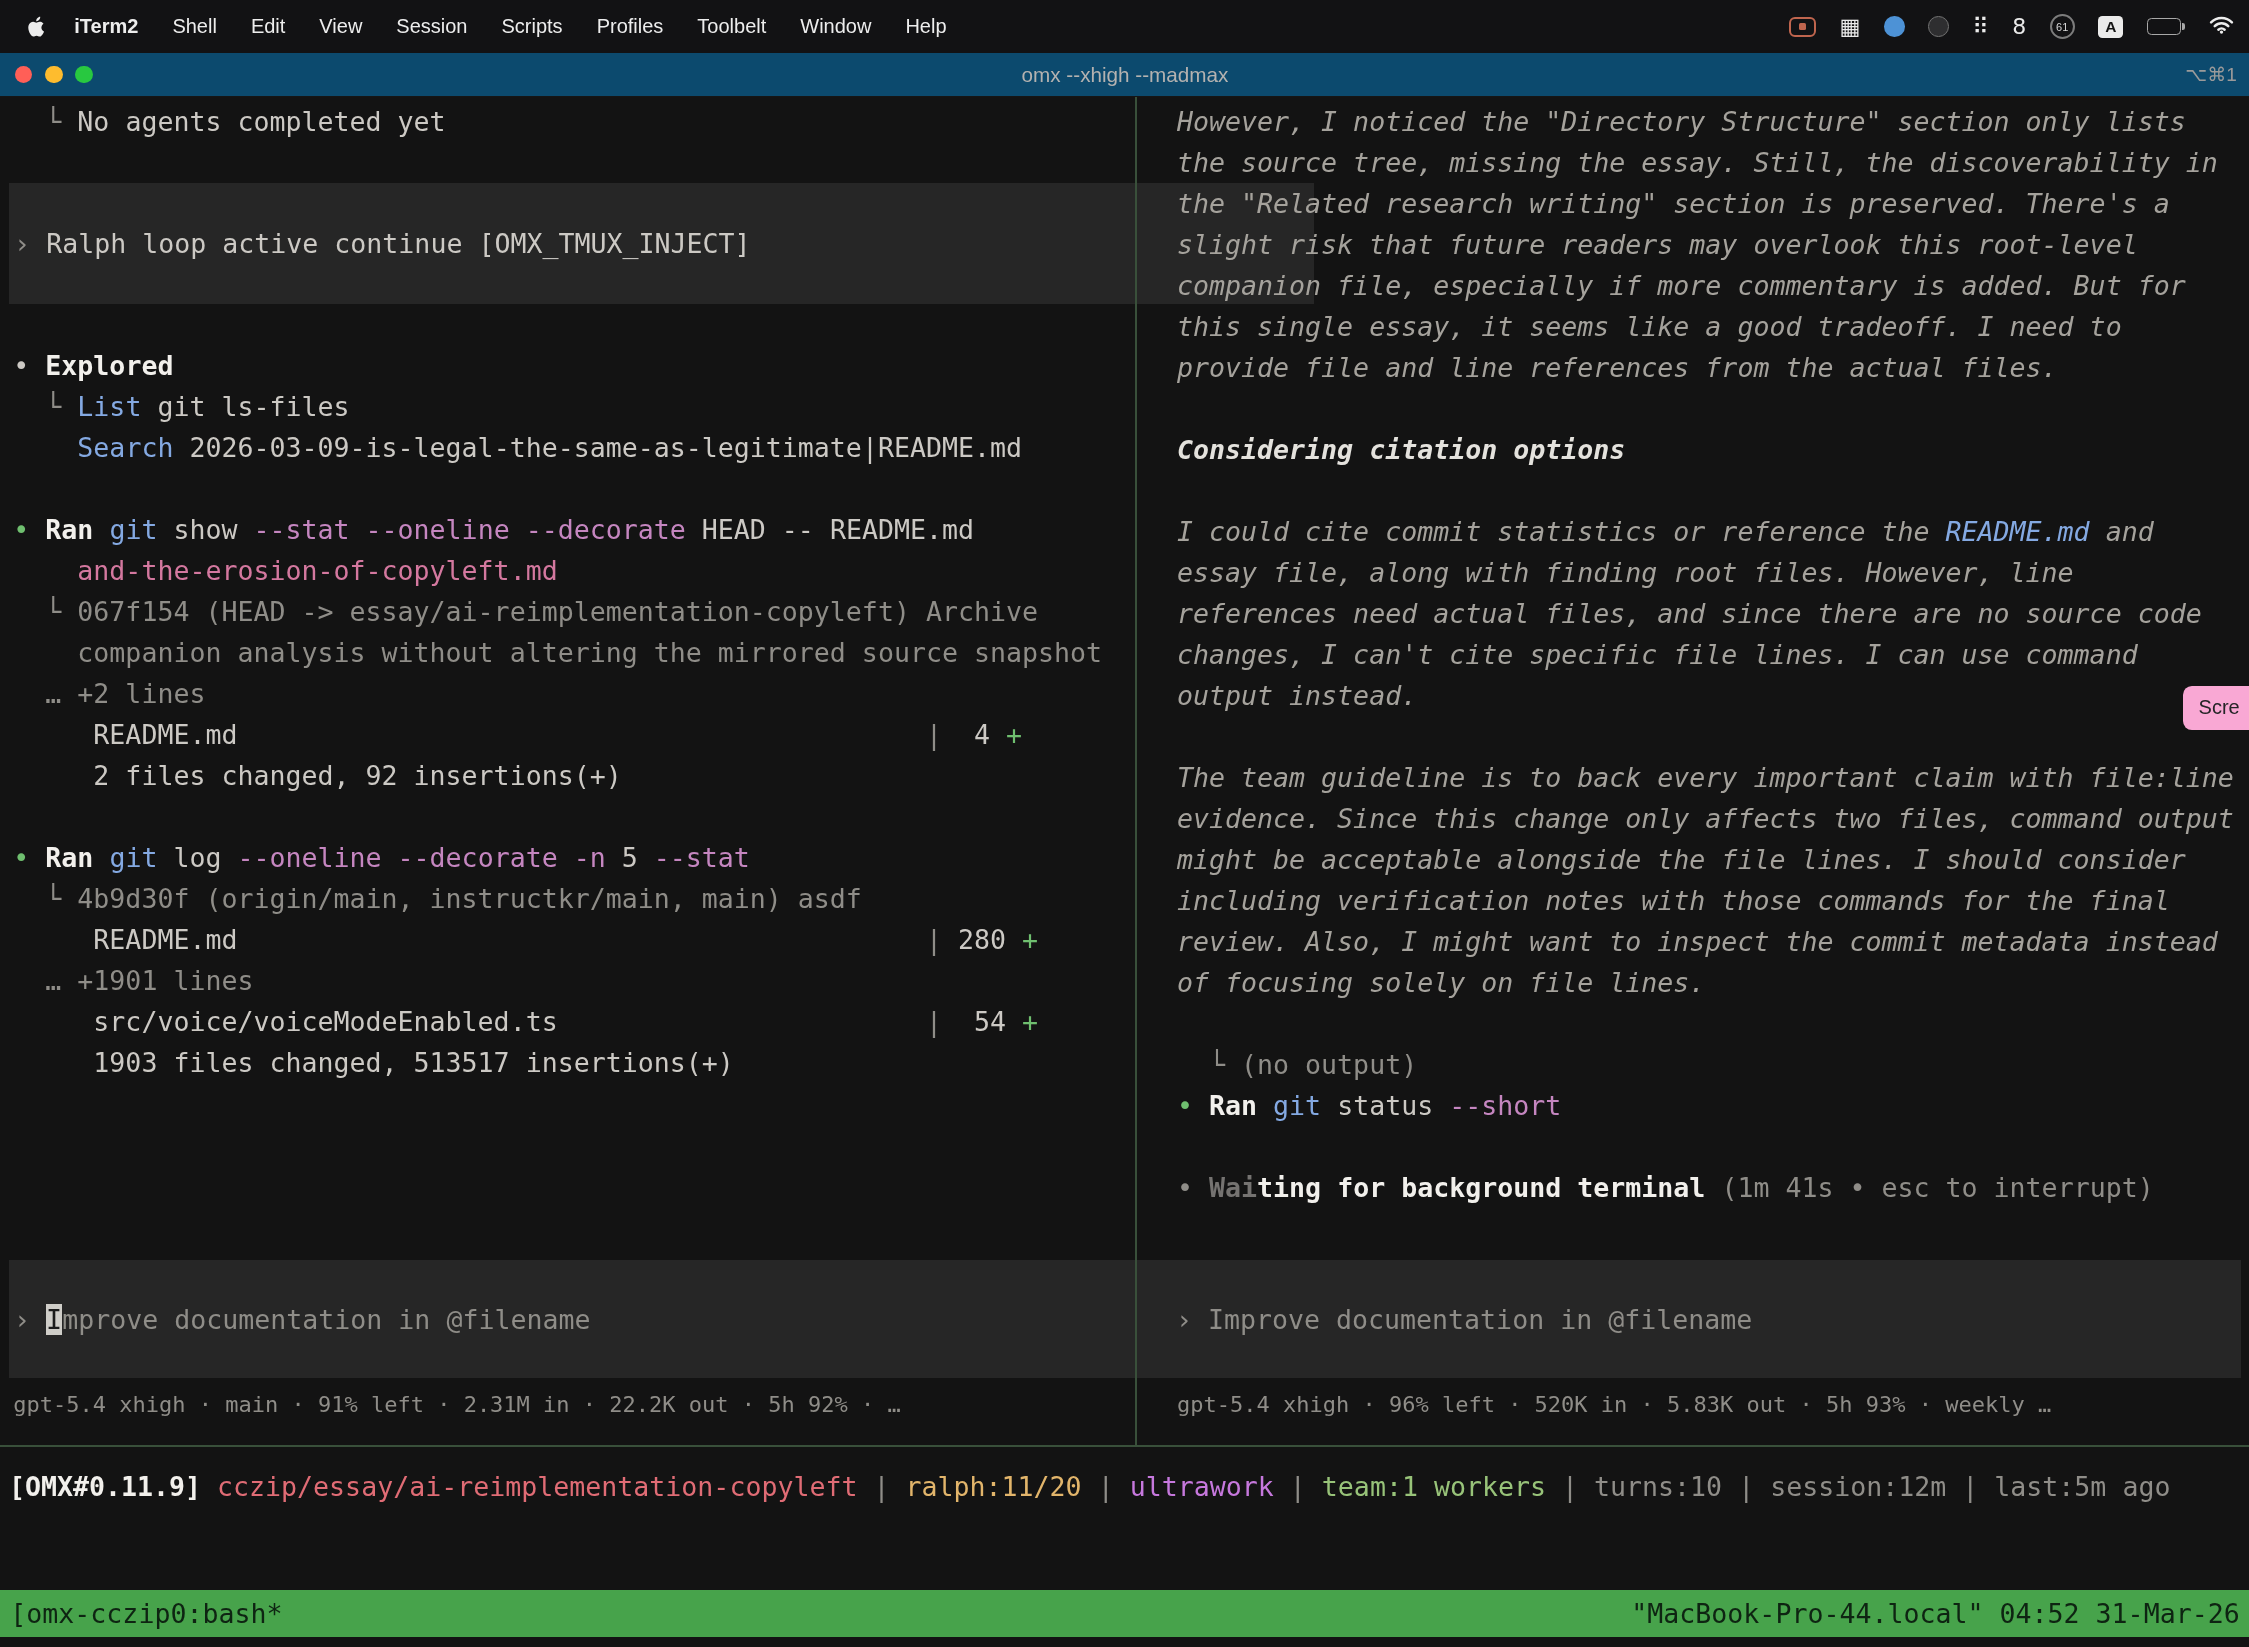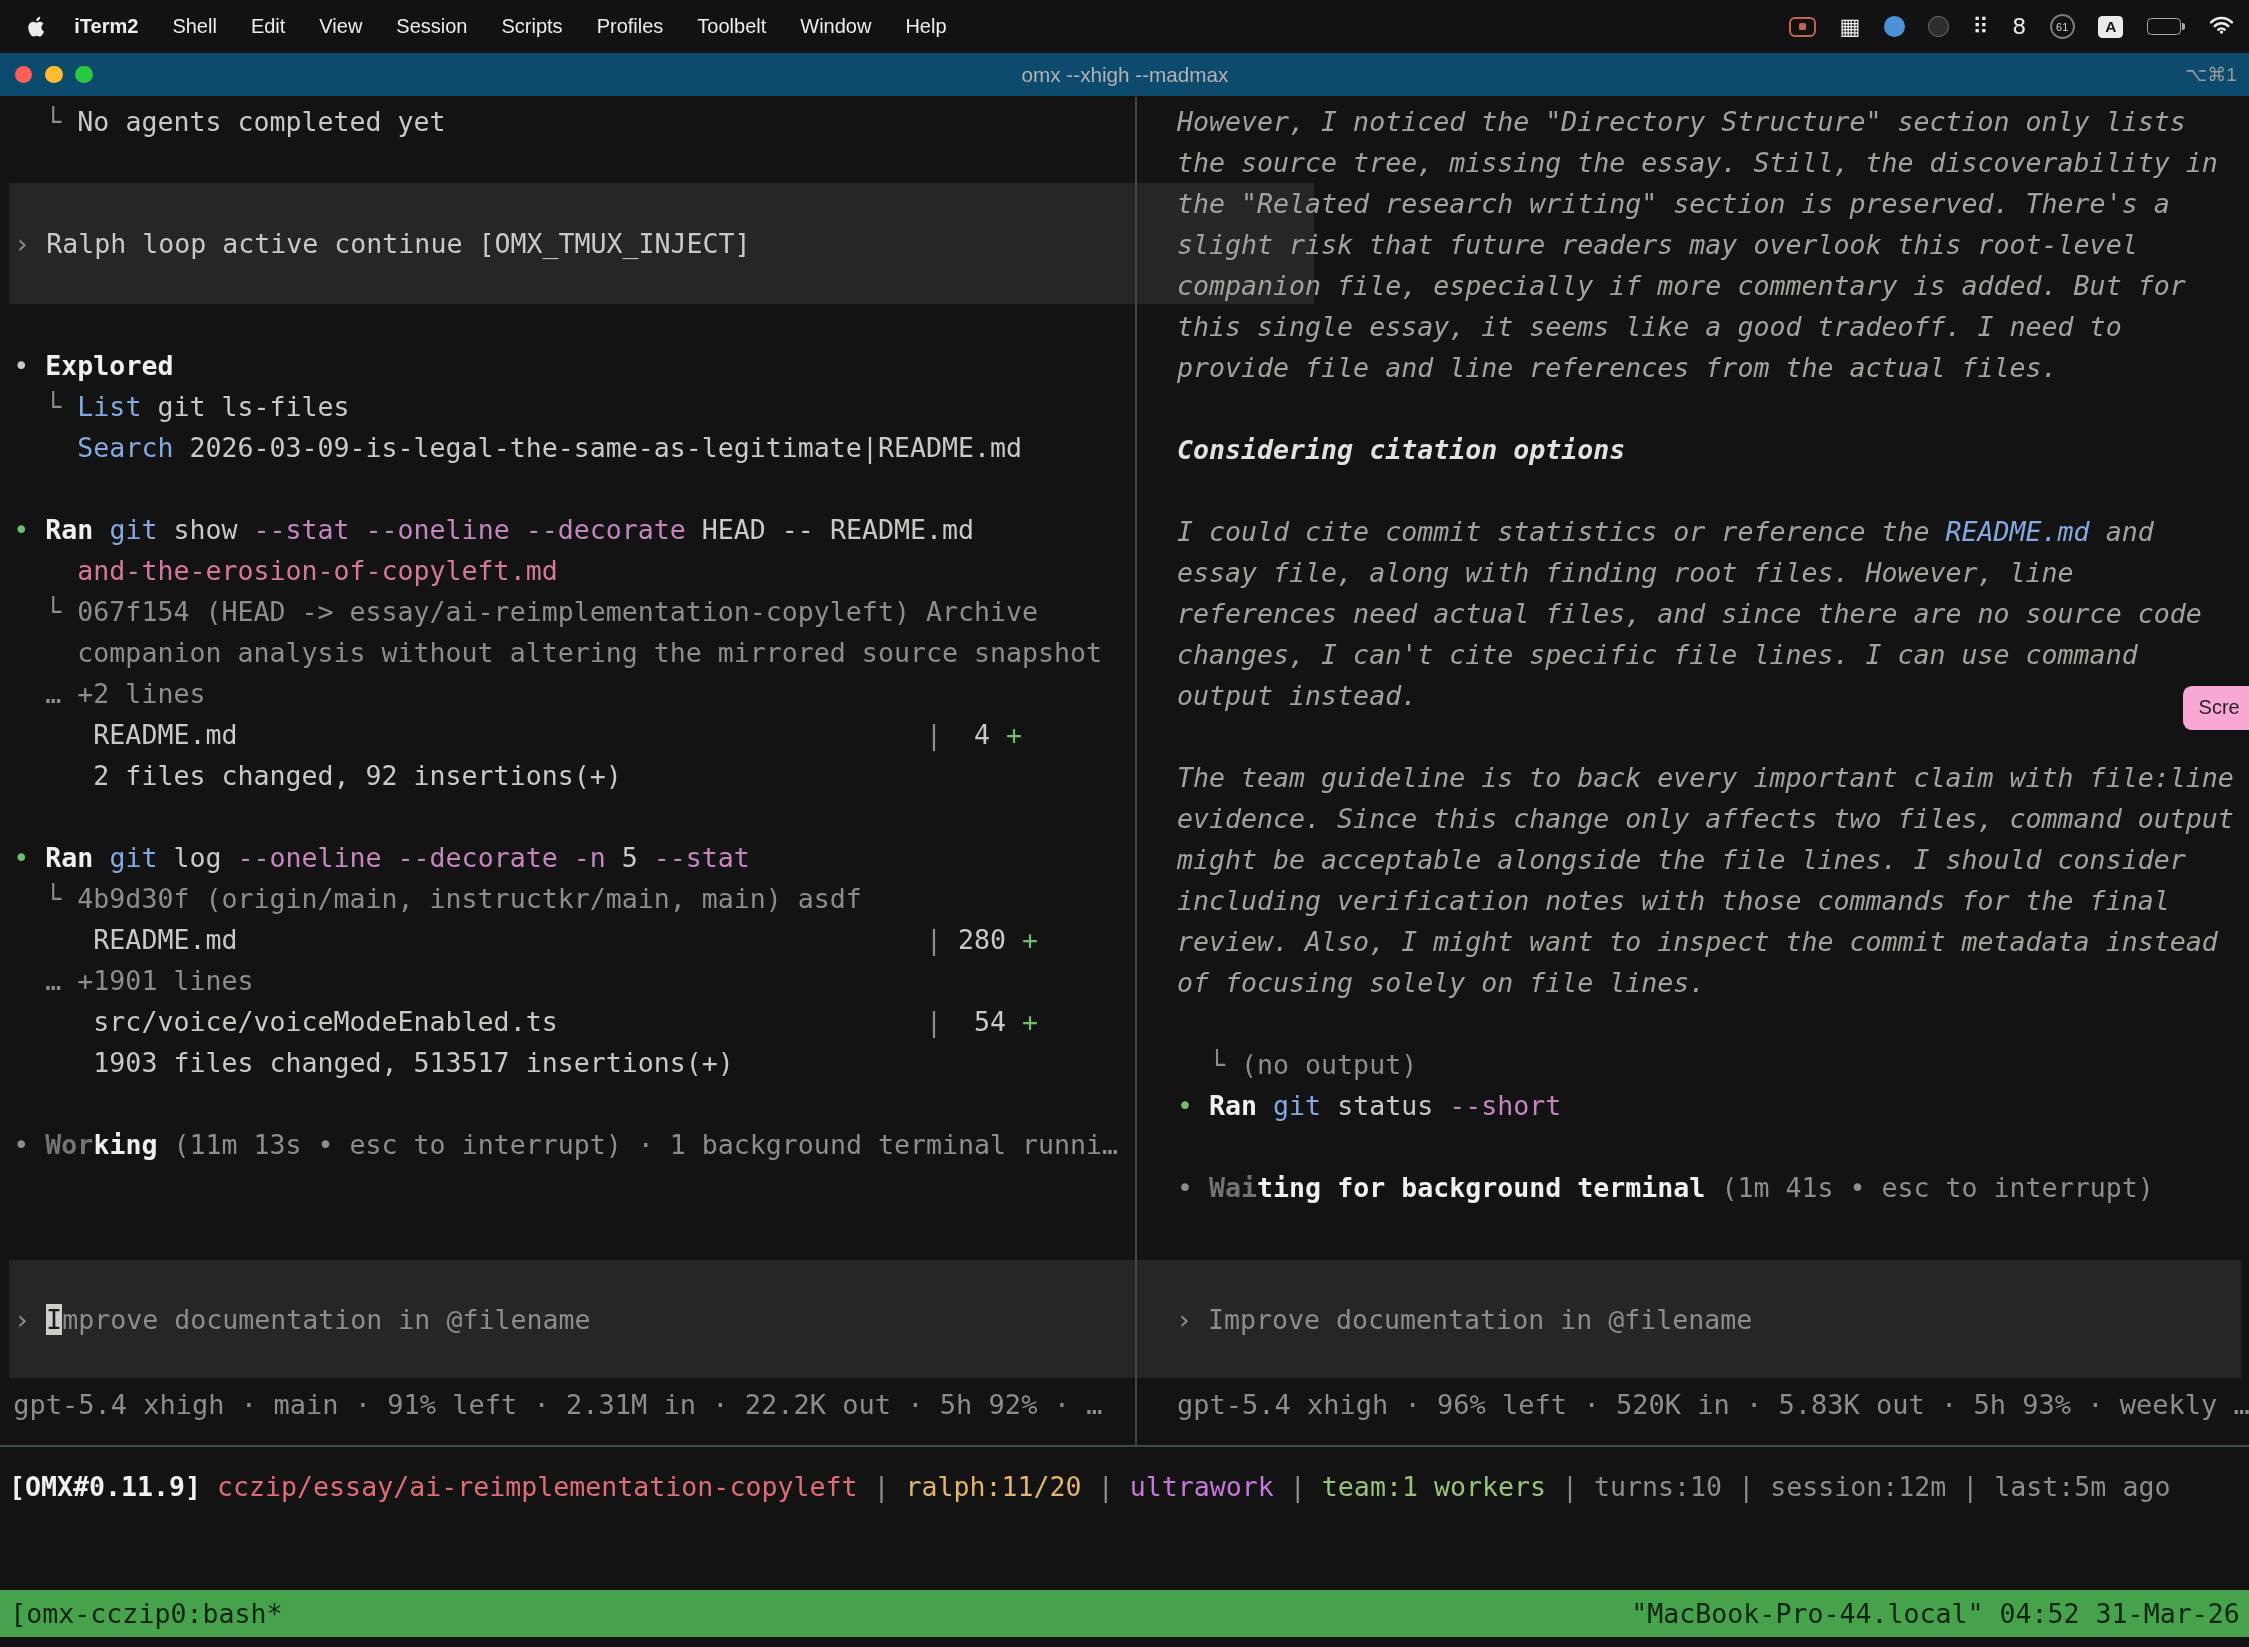--- a/index.html
+++ b/index.html
@@ -81,21 +81,21 @@
   .seg-tgreen{color:var(--tgreen)}
   .seg-think{color:var(--think);font-style:italic}
   .seg-thinkb{color:#e4e2dd;font-weight:bold;font-style:italic}
 
   .prompt-box{position:absolute;left:8.9px;right:7.4px;top:1163px;height:118px;background:var(--box);
     display:flex;align-items:center;white-space:pre;font-size:26.6px}
   .pane-left .prompt-box{padding-left:5.2px}
   .pane-right .prompt-box{left:5.9px;right:8.9px;padding-left:32px}
   .cursor{background:#cfcdc8;color:#1b1b1b}
   .pane-status{position:absolute;top:1287px;height:41px;line-height:41px;white-space:pre;
-    color:var(--dim);font-size:27px}
+    color:var(--dim);font-size:22px}
   .pane-left .pane-status{left:13.3px}
   .pane-right .pane-status{left:39px}
 
   
   .omx-line{position:absolute;top:1466px;left:8.9px;height:41px;line-height:41px;white-space:pre;
     font-size:26.6px;z-index:6}
 
   
   .tmux{position:absolute;left:0;right:0;top:1590px;height:47px;background:#47a34b;color:#0e2412;
     display:flex;align-items:center;justify-content:space-between;padding:0 10.3px;
@@ -185,21 +185,20 @@
           <div class="t-line"><span class="seg-fg">     README.md</span><span class="seg-dim">                                           |</span><span class="seg-fg">  4 </span><span class="seg-green">+</span></div>
           <div class="t-line"><span class="seg-fg">     2 files changed, 92 insertions(+)</span></div>
           <div class="t-gap"></div>
           <div class="t-line"><span class="seg-green">• </span><span class="seg-b">Ran </span><span class="seg-blue">git </span><span class="seg-fg">log </span><span class="seg-purple">--oneline --decorate -n </span><span class="seg-fg">5 </span><span class="seg-purple">--stat</span></div>
           <div class="t-line"><span class="seg-dim">  └ 4b9d30f (origin/main, instructkr/main, main) asdf</span></div>
           <div class="t-line"><span class="seg-fg">     README.md</span><span class="seg-dim">                                           |</span><span class="seg-fg"> 280 </span><span class="seg-green">+</span></div>
           <div class="t-line"><span class="seg-dim">  … +1901 lines</span></div>
           <div class="t-line"><span class="seg-fg">     src/voice/voiceModeEnabled.ts</span><span class="seg-dim">                       |</span><span class="seg-fg">  54 </span><span class="seg-green">+</span></div>
           <div class="t-line"><span class="seg-fg">     1903 files changed, 513517 insertions(+)</span></div>
           <div class="t-gap"></div>
-          <div class="t-line"><span class="seg-dim">• </span><span class="seg-dimb">Wor</span><span class="seg-b">king</span><span class="seg-dim"> (11m 13s • esc to interrupt) · 1 background terminal runni…</span></div>
         </div>
       <div class="prompt-box">
         <span class="seg-dim">› </span><span class="cursor">I</span><span class="seg-dim">mprove documentation in @filename</span>
       </div>
       <div class="pane-status">gpt-5.4 xhigh · main · 91% left · 2.31M in · 22.2K out · 5h 92% · …</div>
     </div>
 
     <div class="pane pane-right">
       <div>
           <div class="t-para"><span class="seg-think">However, I noticed the "Directory Structure" section only lists the source tree, missing the essay. Still, the discoverability in the "Related research writing" section is preserved. There's a slight risk that future readers may overlook this root-level companion file, especially if more commentary is added. But for this single essay, it seems like a good tradeoff. I need to provide file and line references from the actual files.</span></div>

